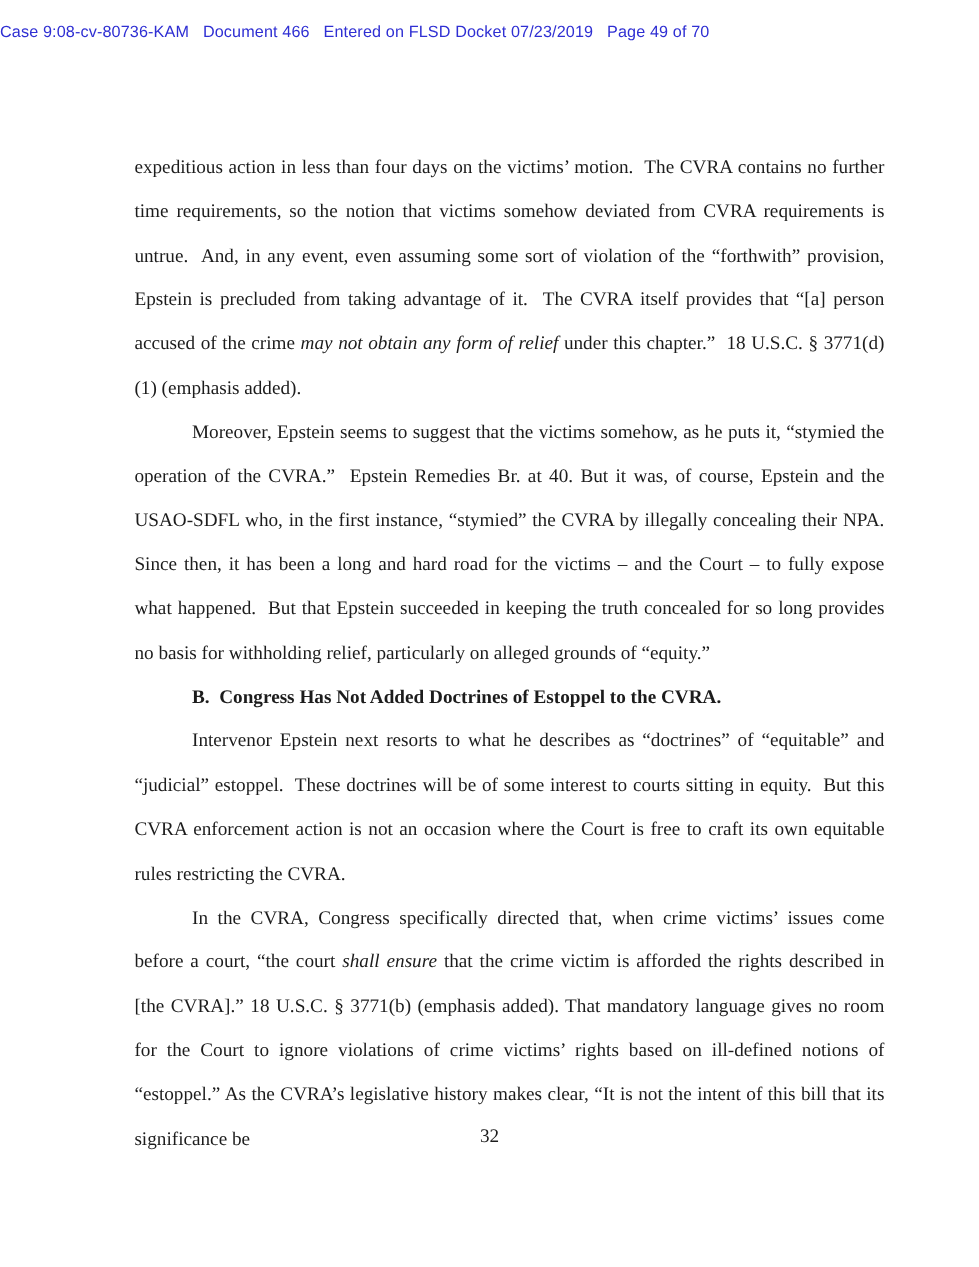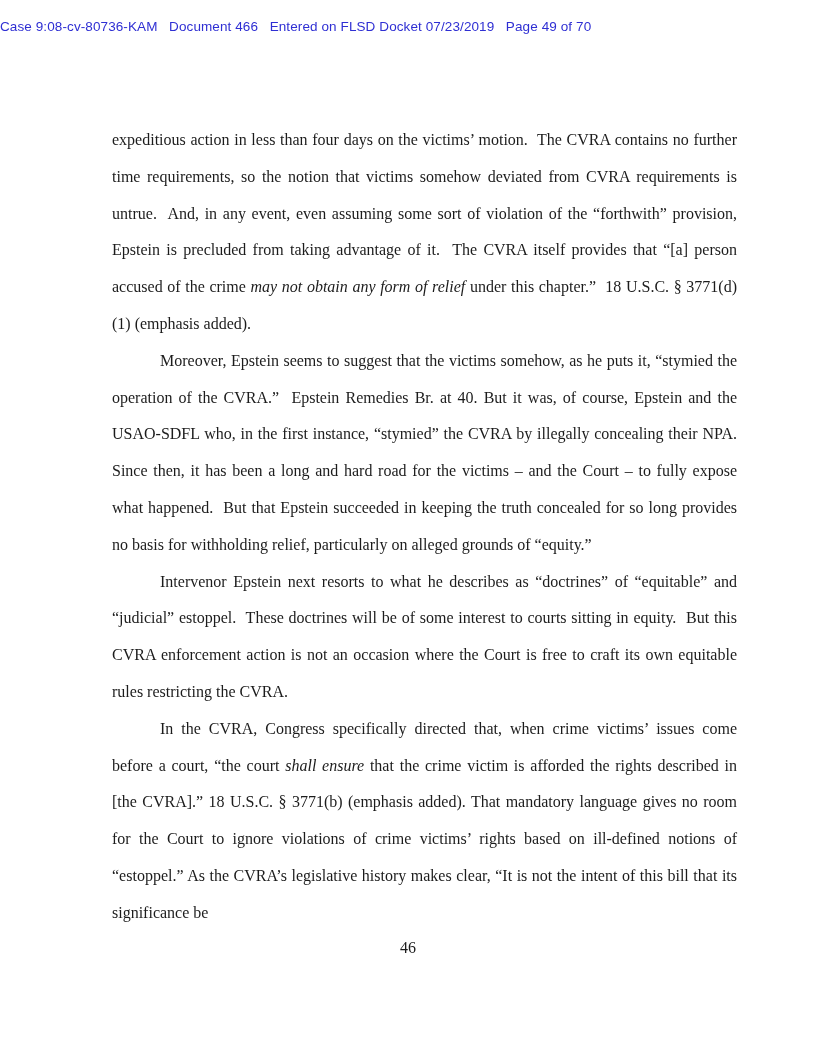--- a/index.html
+++ b/index.html
@@ -45,17 +45,18 @@
   }
 </style>
 </head>
 <body>
 
 <div class="page">
   <div class="docket-header" style="color: rgb(47, 47, 211);">Case 9:08-cv-80736-KAM&nbsp;  Document 466&nbsp;  Entered on FLSD Docket 07/23/2019&nbsp;  Page 49 of 70</div>
   <div class="doc-body">
       <p class="body"><span>expeditious action in less than four days on the victims’ motion.&nbsp; The CVRA contains no further time requirements, so the notion that victims somehow deviated from CVRA requirements is untrue.&nbsp; And, in any event, even assuming some sort of violation of the “forthwith” provision, Epstein is precluded from taking advantage of it.&nbsp; The CVRA itself provides that “[a] person accused of the crime </span><span class="italic">may not obtain any form of relief</span><span> under this chapter.”&nbsp; 18 U.S.C. § 3771(d)(1) (emphasis added).</span></p>
       <p class="body indent"><span>Moreover, Epstein seems to suggest that the victims somehow, as he puts it, “stymied the operation of the CVRA.”&nbsp; Epstein Remedies Br. at 40. But it was, of course, Epstein and the USAO-SDFL who, in the first instance, “stymied” the CVRA by illegally concealing their NPA. Since then, it has been a long and hard road for the victims – and the Court – to fully expose what happened.&nbsp; But that Epstein succeeded in keeping the truth concealed for so long provides no basis for withholding relief, particularly on alleged grounds of “equity.”</span></p>
+      <p class="heading indent"><span>B.&nbsp; Congress Has Not Added Doctrines of Estoppel to the CVRA.</span></p>
       <p class="body indent"><span>Intervenor Epstein next resorts to what he describes as “doctrines” of “equitable” and “judicial” estoppel.&nbsp; These doctrines will be of some interest to courts sitting in equity.&nbsp; But this CVRA enforcement action is not an occasion where the Court is free to craft its own equitable rules restricting the CVRA.</span></p>
       <p class="body indent"><span>In the CVRA, Congress specifically directed that, when crime victims’ issues come before a court, “the court </span><span class="italic">shall ensure</span><span> that the crime victim is afforded the rights described in [the CVRA].” 18 U.S.C. § 3771(b) (emphasis added). That mandatory language gives no room for the Court to ignore violations of crime victims’ rights based on ill-defined notions of “estoppel.” As the CVRA’s legislative history makes clear, “It is not the intent of this bill that its significance be</span></p>
     </div>
-  <div class="page-number">46</div>
+  <div class="page-number">32</div>
 </div>
 
 </body></html>

